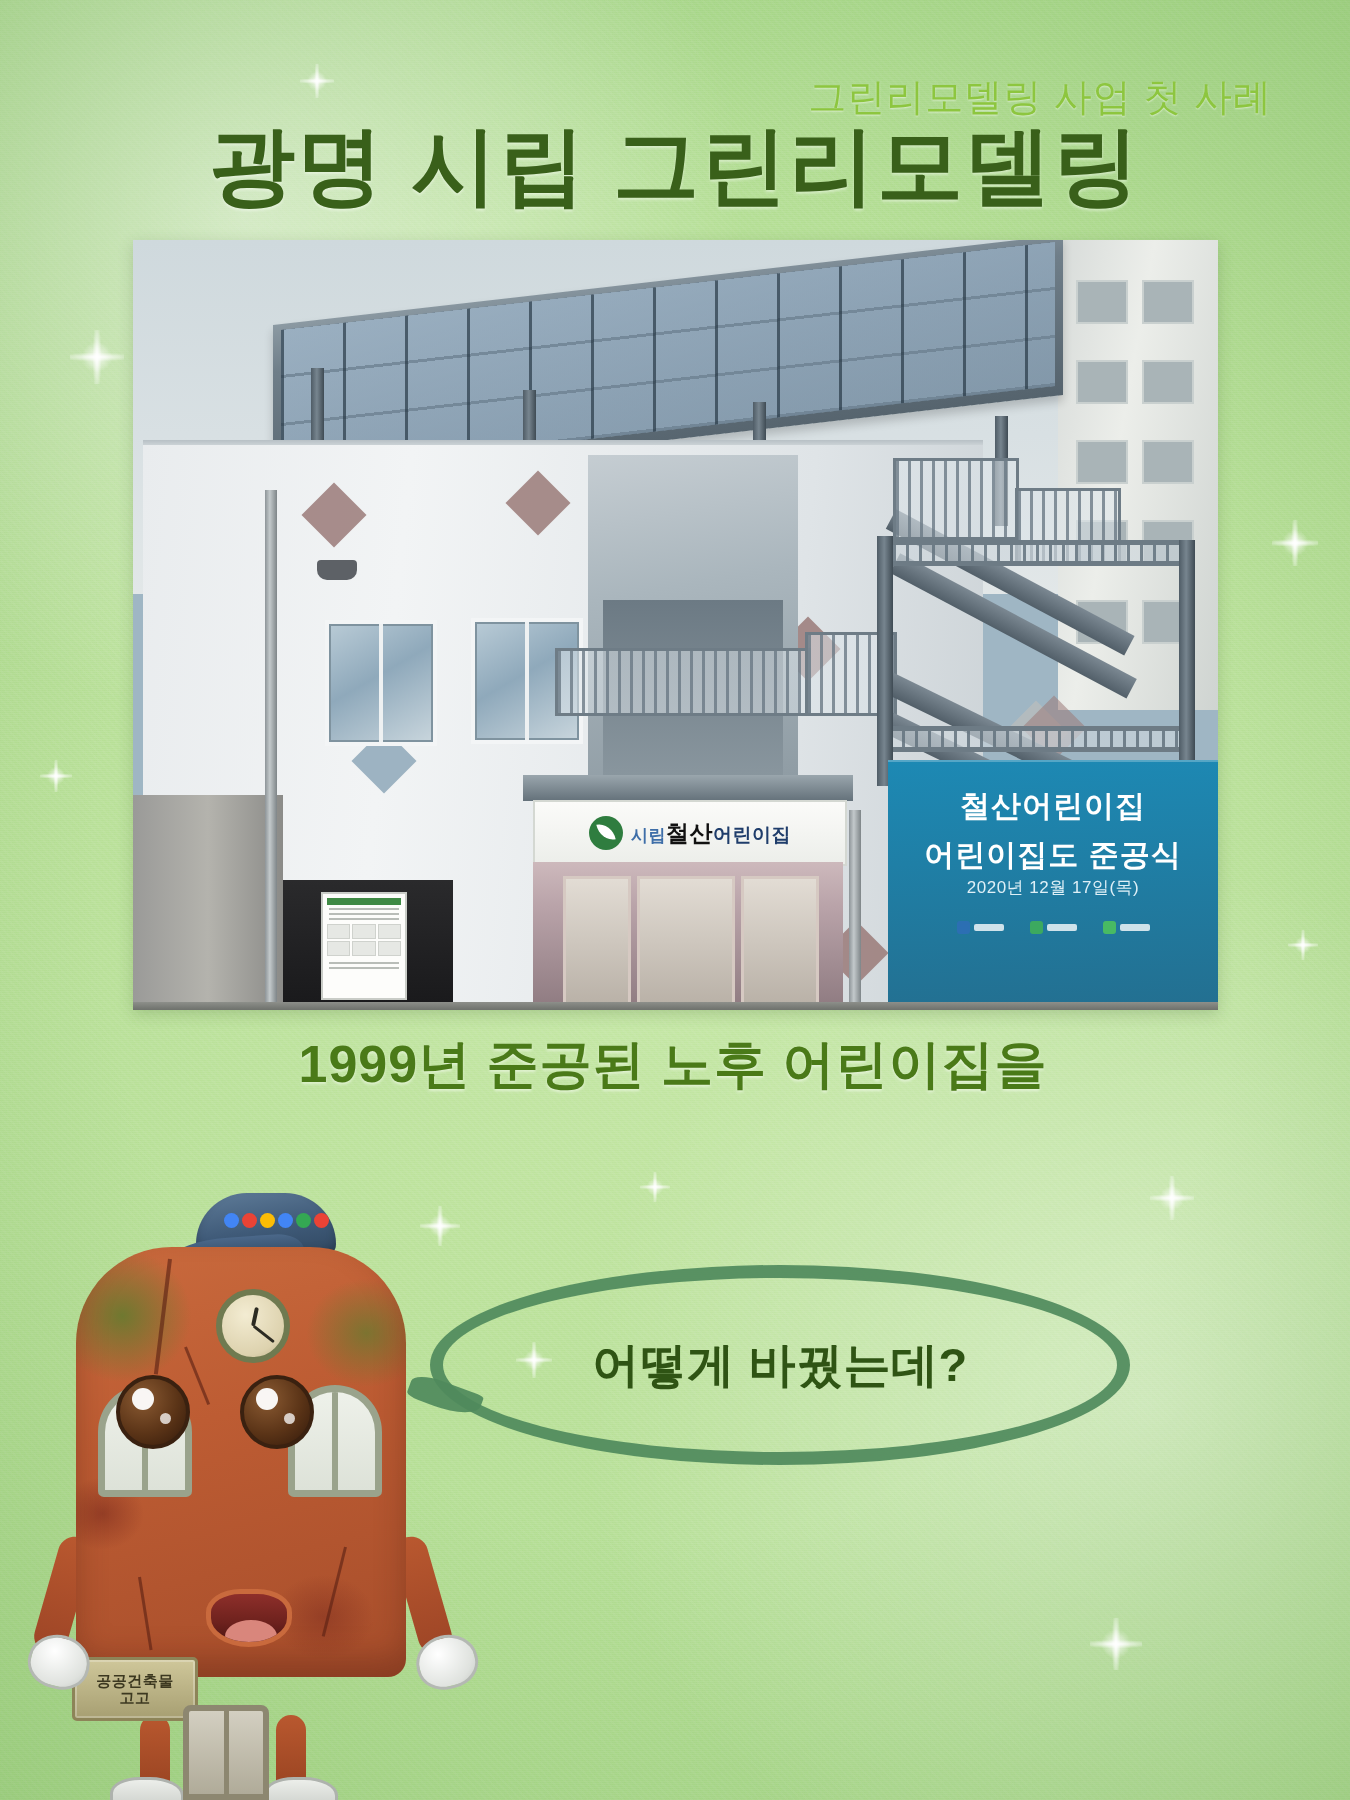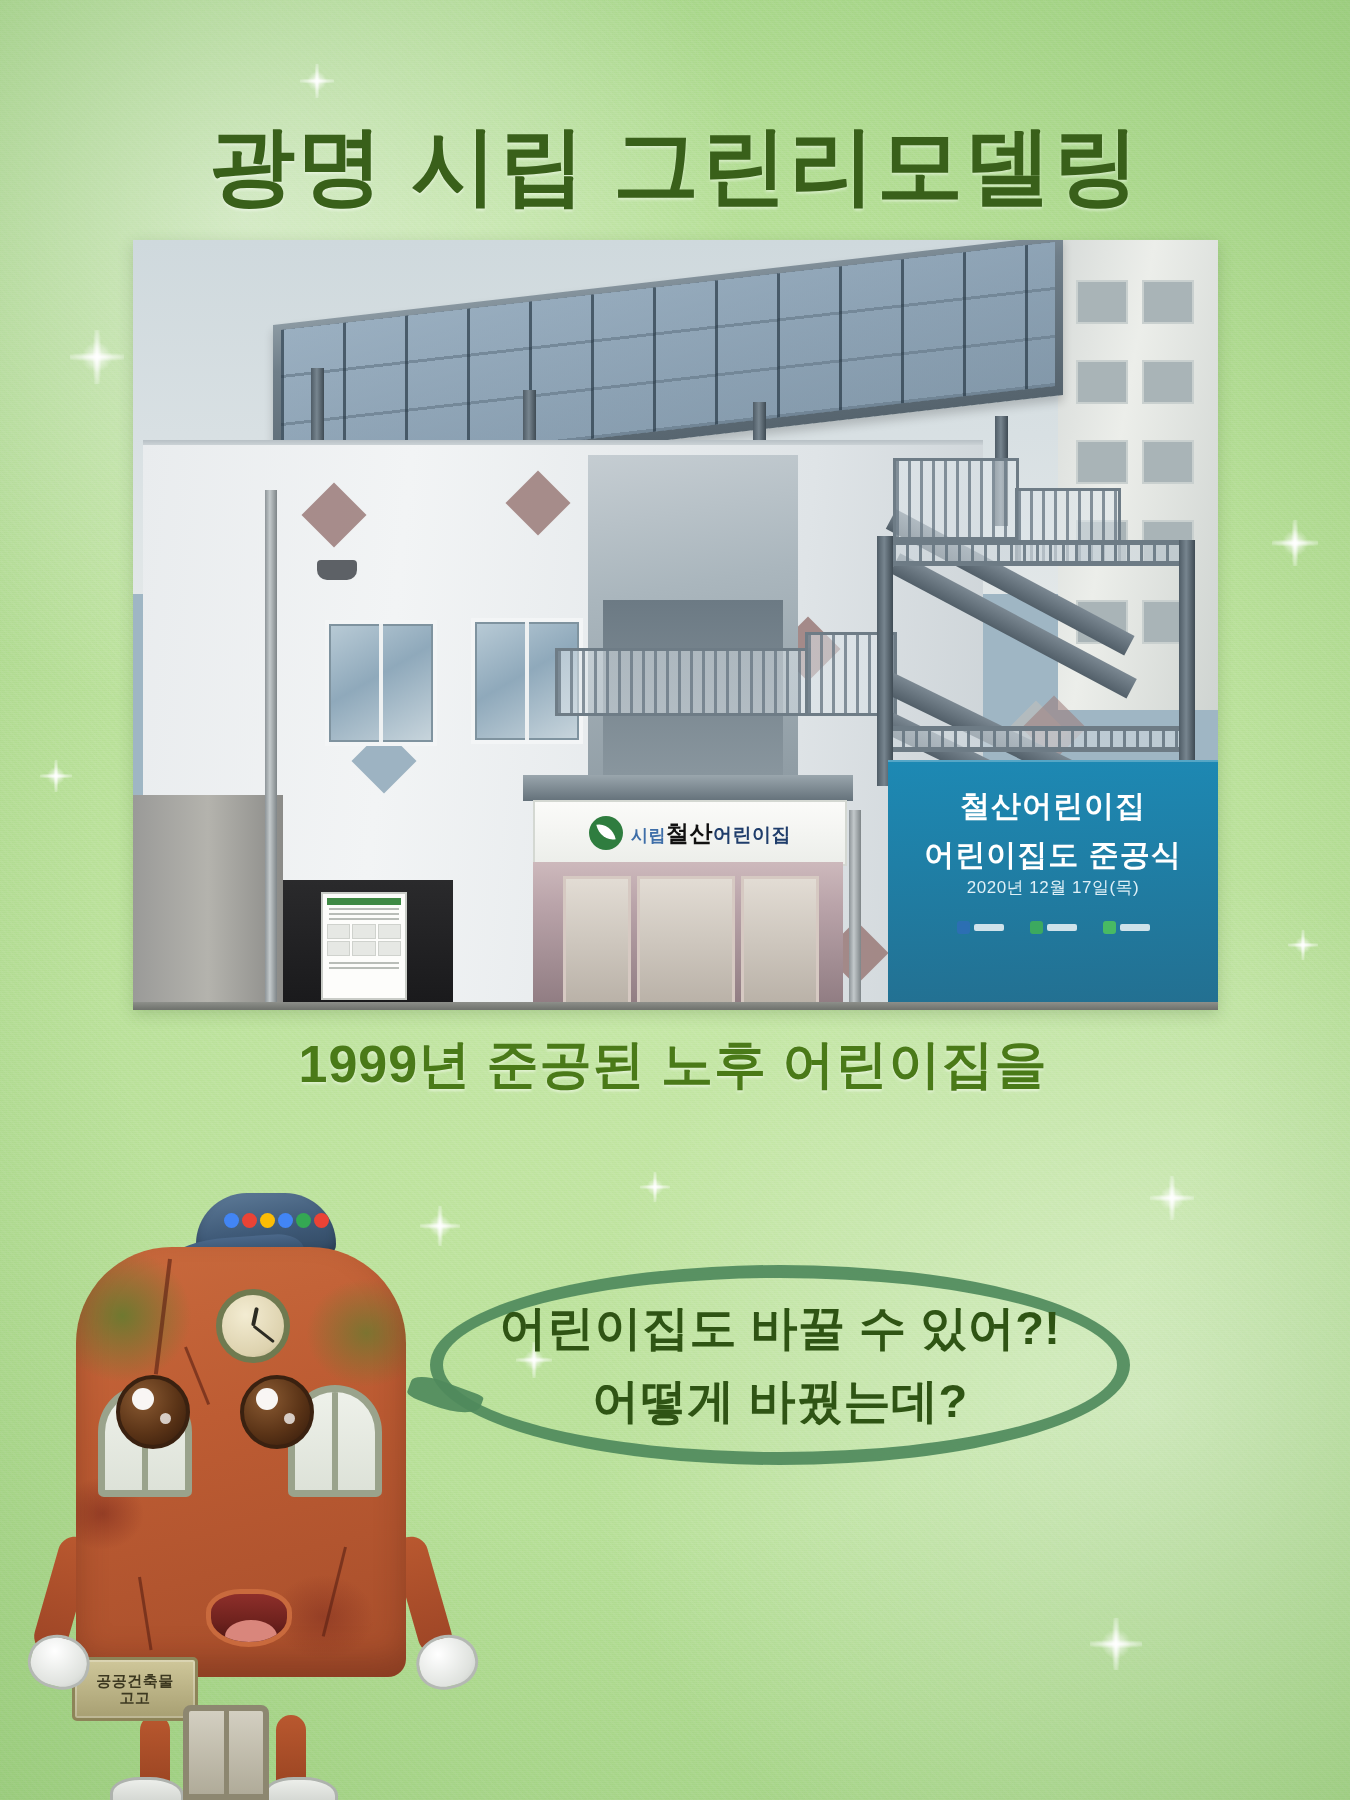--- a/index.html
+++ b/index.html
@@ -577,20 +577,21 @@
   <div class="sparkle" style="left:300px; top:64px;   width:34px; height:34px;"></div>
   <div class="sparkle" style="left:1150px;top:1176px; width:44px; height:44px;"></div>
   <div class="sparkle" style="left:420px; top:1206px; width:40px; height:40px;"></div>
   <div class="sparkle" style="left:516px; top:1342px; width:36px; height:36px;"></div>
   <div class="sparkle" style="left:1090px;top:1618px; width:52px; height:52px;"></div>
   <div class="sparkle" style="left:640px; top:1172px; width:30px; height:30px;"></div>
   <div class="sparkle" style="left:128px; top:1490px; width:56px; height:56px;"></div>
   <div class="sparkle" style="left:1288px;top:930px;  width:30px; height:30px;"></div>
   <div class="sparkle" style="left:40px;  top:760px;  width:32px; height:32px;"></div>
 
+  <div class="subtitle">그린리모델링 사업 첫 사례</div>
 
   <div class="title">광명 시립 그린리모델링</div>
 
   <div class="photo-frame">
     <div class="photo">
 
       <div class="sky"></div>
 
       <div class="neighbor">
         <div class="neighbor-win" style="left:18px;  top:40px;  width:48px; height:40px;"></div>
@@ -712,21 +713,20 @@
       <div class="ground"></div>
     </div>
   </div>
 
   <div class="caption l1">1999년 준공된 노후 어린이집을</div>
 
   <div class="bubble-wrap">
     <div class="bubble-ring"></div>
     <div class="bubble-tail"></div>
     <div class="bubble-text">
-      <div>어린이집도 바꿀 수 있어?!</div>
       <div>어떻게 바꿨는데?</div>
     </div>
   </div>
 
   <div class="mascot">
 
     <div class="m-arm left"></div>
     <div class="m-arm right"></div>
 
     <div class="m-leg left"></div>

